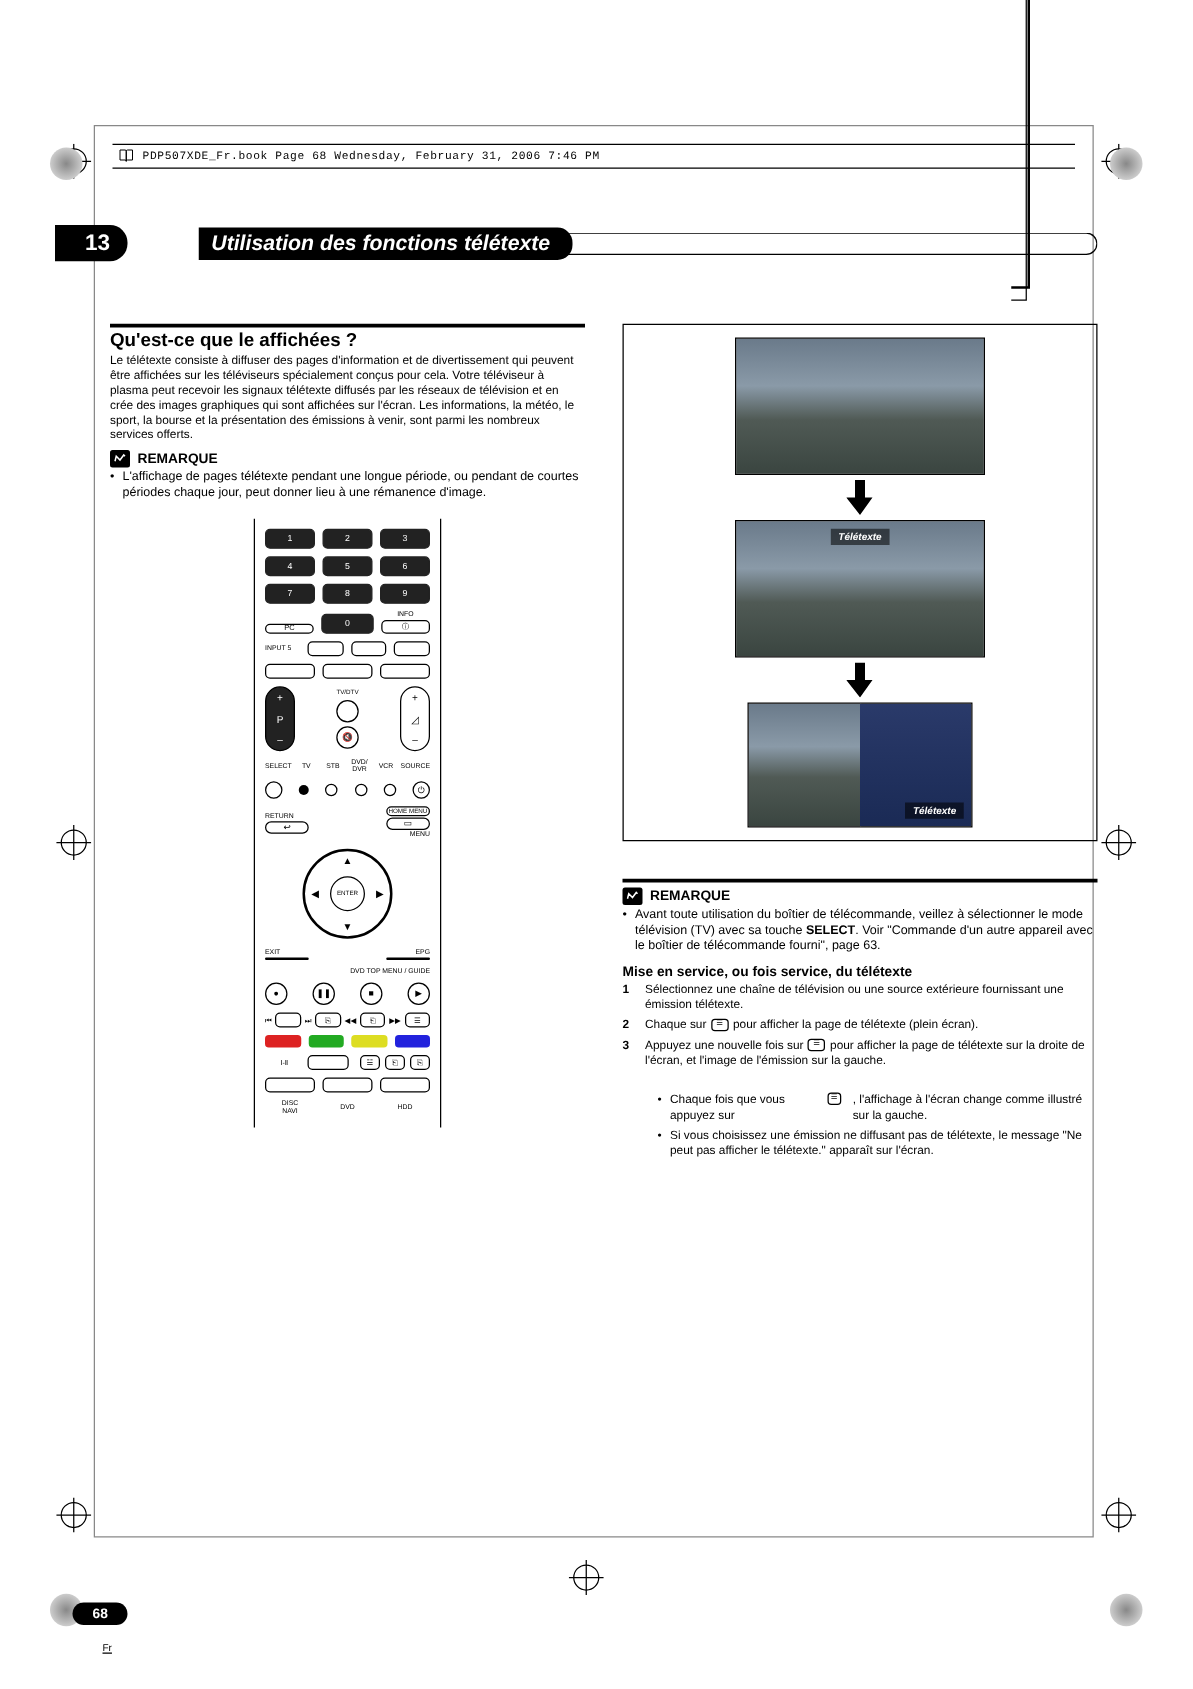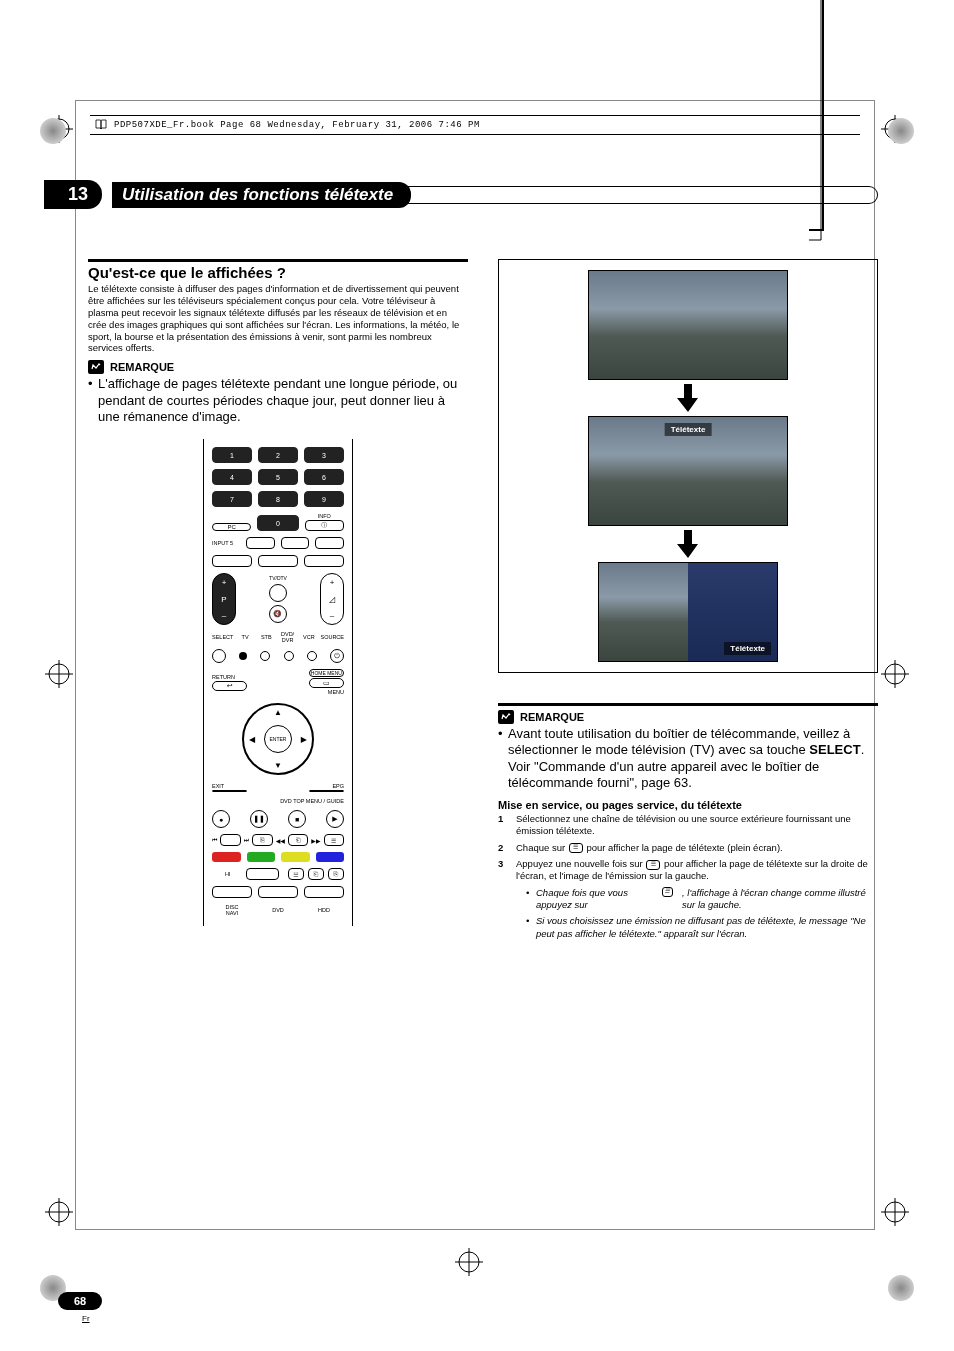--- a/index.html
+++ b/index.html
@@ -51,20 +51,21 @@
     position: absolute;
     left: 88px;
     top: 180px;
     width: 790px;
   }
   
   .chapter-bar {
     display: flex;
     align-items: center;
     margin-bottom: 50px;
+    gap: 47px;
   }
   .chapter-badge {
     background: #000;
     color: #fff;
     font-weight: bold;
     font-size: 18px;
     padding: 4px 14px 4px 24px;
     border-top-right-radius: 14px;
     border-bottom-right-radius: 14px;
     margin-left: -44px;
@@ -134,21 +135,21 @@
   .note-icon svg { width: 10px; height: 10px; }
   .note-label {
     font-weight: bold;
     font-size: 11px;
   }
   .bullet-list {
     list-style: none;
     padding-left: 0;
   }
   .bullet-list li {
-    font-size: 13px;
+    font-size: 10px;
     line-height: 1.25;
     padding-left: 10px;
     position: relative;
     margin-bottom: 2px;
   }
   .bullet-list li::before {
     content: "•";
     position: absolute;
     left: 0;
   }
@@ -220,20 +221,21 @@
     gap: 4px;
     margin-bottom: 30px;
   }
   .screenshot {
     width: 200px;
     height: 110px;
     border: 1px solid #000;
     background: linear-gradient(180deg, #6a7a8a 0%, #8a9aa8 35%, #505a55 60%, #3a4540 100%);
     position: relative;
     overflow: hidden;
+    font-style: italic;
   }
   .screenshot.small { width: 180px; height: 100px; }
   .screenshot .label {
     position: absolute;
     bottom: 6px; right: 6px;
     background: rgba(0,0,0,0.55);
     color: #fff;
     font-size: 8px;
     font-weight: bold;
     padding: 2px 6px;
@@ -288,21 +290,21 @@
     color: #fff;
     font-weight: bold;
     font-size: 11px;
     padding: 3px 16px;
     border-radius: 10px;
     display: inline-block;
     margin-left: -30px;
   }
   .page-lang {
     font-size: 8px;
-    margin-top: 4px;
+    margin-top: 14px;
     margin-left: -6px;
   }
 </style>
 </head>
 <body>
 
 <div class="registration-mark" style="left:45px;top:115px;">
   <svg viewBox="0 0 28 28">
       <circle cx="14" cy="14" r="10" fill="none" stroke="#000" stroke-width="1"></circle>
       <line x1="14" y1="0" x2="14" y2="28" stroke="#000"></line>
@@ -593,37 +595,37 @@
             </svg>
         </span>
         <span class="note-label">REMARQUE</span>
       </div>
       <ul class="bullet-list">
         <li>
           <span>Avant toute utilisation du boîtier de télécommande, veillez à sélectionner le mode télévision (TV) avec sa touche </span><b>SELECT</b><span>. Voir "Commande d'un autre appareil avec le boîtier de télécommande fourni", page 63.</span>
         </li>
       </ul>
 
-      <div class="sub-heading">Mise en service, ou pages service, du télétexte</div>
+      <div class="sub-heading">Mise en service, ou fois service, du télétexte</div>
       <ol class="num-list">
         <li>
           <span class="n">1</span>
           <span>Sélectionnez une chaîne de télévision ou une source extérieure fournissant une émission télétexte.</span>
         </li>
         <li>
           <span class="n">2</span>
           <span>
             <span>Chaque sur </span><span class="inline-icon">☰</span><span> pour afficher la page de télétexte (plein écran).</span>
           </span>
         </li>
         <li>
           <span class="n">3</span>
           <span>
             <span>Appuyez une nouvelle fois sur </span><span class="inline-icon">☰</span><span> pour afficher la page de télétexte sur la droite de l'écran, et l'image de l'émission sur la gauche.</span>
-            <ul class="bullet-list sub-bullet" style="margin-top:4px;font-style:italic;">
+            <ul class="bullet-list sub-bullet" style="margin-top:19px;">
               <li>
                 <span>Chaque fois que vous appuyez sur </span>
                   <span class="inline-icon">☰</span>
                   <span>, l'affichage à l'écran change comme illustré sur la gauche.</span>
               </li>
               <li>Si vous choisissez une émission ne diffusant pas de télétexte, le message "Ne peut pas afficher le télétexte." apparaît sur l'écran.</li>
             </ul>
           </span>
         </li>
       </ol>

